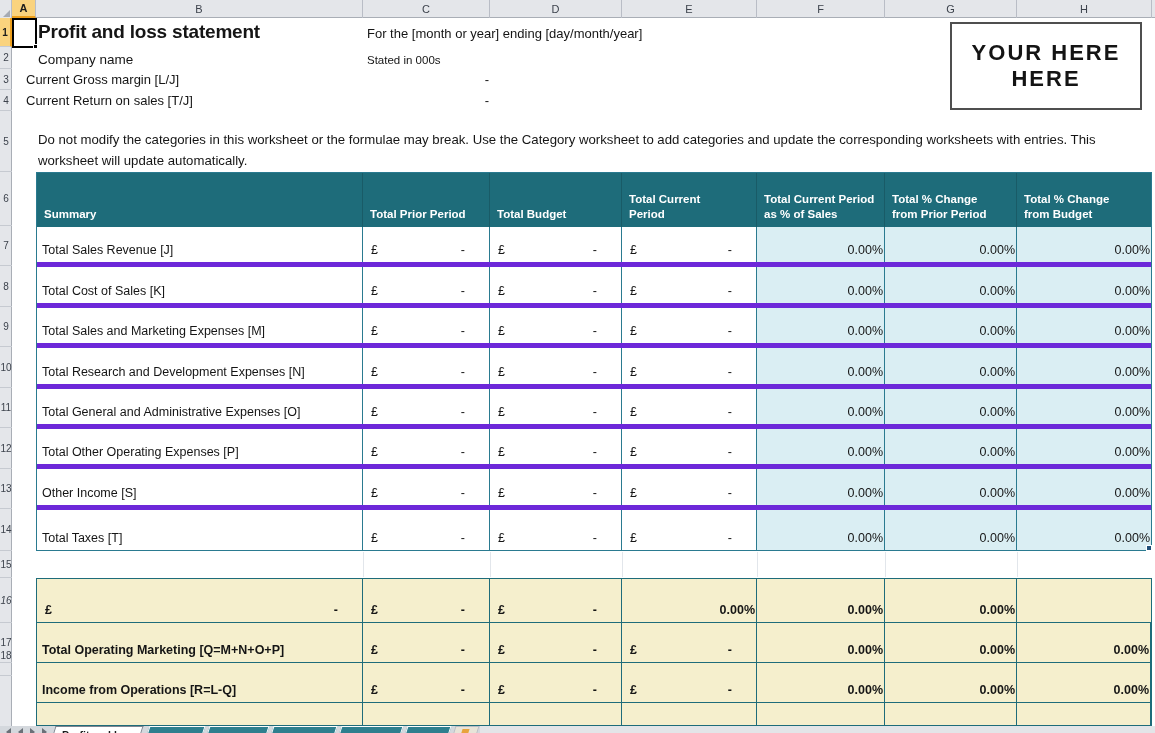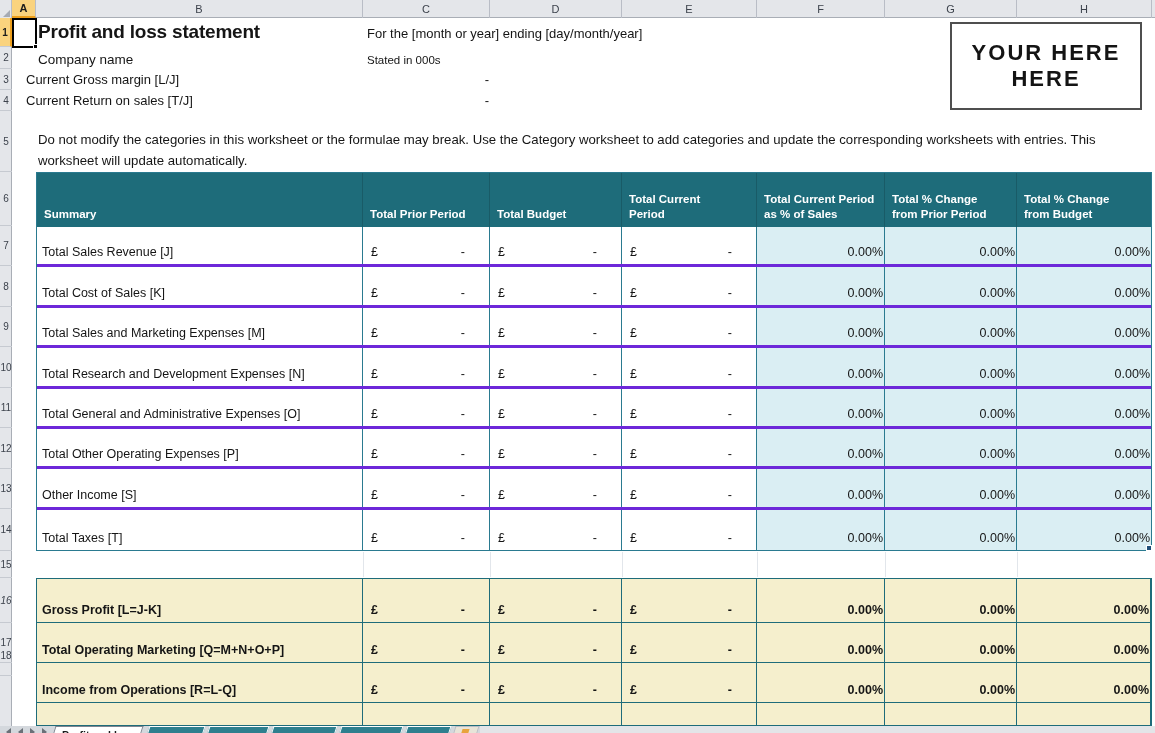--- a/index.html
+++ b/index.html
@@ -46,21 +46,21 @@
   
   #sumtable { position:absolute; left:36px; top:172px; width:1116px; border:1px solid #2A7A90; background:#fff; }
   .grid7 { display:grid; grid-template-columns:326px 127px 132px 135px 128px 132px 134px; }
   #sumhead { height:54px; background:#1E6C7A; }
   .hcell { color:#fff; font-weight:bold; font-size:11.5px; line-height:15px; white-space:pre-line;
            display:flex; align-items:flex-end; padding:4px 4px 5px 7px; border-right:1px solid rgba(0,0,0,0.15); }
   .hcell:last-child { border-right:none; }
   .t-row { height:40.4px; }
   .t-row .cell { border-right:1px solid #2A7A90; position:relative; font-size:12.5px; color:#151515; }
   .t-row .cell:last-child { border-right:none; }
-  .t-row { border-bottom:3px solid #6d28d9; }
+  .t-row { border-bottom:5px solid #6d28d9; }
   .t-row:last-child { border-bottom:none; }
   .c-label { display:flex; align-items:flex-end; padding:0 4px 5px 5px; }
   .c-money .cur { position:absolute; left:8px; bottom:5px; }
   .c-money .amt { position:absolute; right:24px; bottom:5px; }
   .c-pct { display:flex; align-items:flex-end; justify-content:flex-end; padding:0 1px 5px 0; background:#DAEEF3; }
   #fillhandle { position:absolute; left:1146px; top:545px; width:6px; height:6px;
                 background:#1F4E79; border:1px solid #fff; }
 
   
   #tottable { position:absolute; left:36px; top:578px; width:1116px; height:148px; overflow:hidden;
@@ -310,21 +310,20 @@
           <div class="cell c-pct">0.00%</div>
           <div class="cell c-pct">0.00%</div>
           <div class="cell c-pct">0.00%</div>
         </div>
       </div>
   </div>
   <div id="fillhandle"></div>
 
   <div id="tottable">
       <div class="t-row grid7 row0">
-        <div class="cell c-label">Gross Profit [L=J-K]</div>
         <div class="cell c-money">
           <span class="cur">£</span>
           <span class="amt">-</span>
         </div>
         <div class="cell c-money">
           <span class="cur">£</span>
           <span class="amt">-</span>
         </div>
         <div class="cell c-money">
           <span class="cur">£</span>

